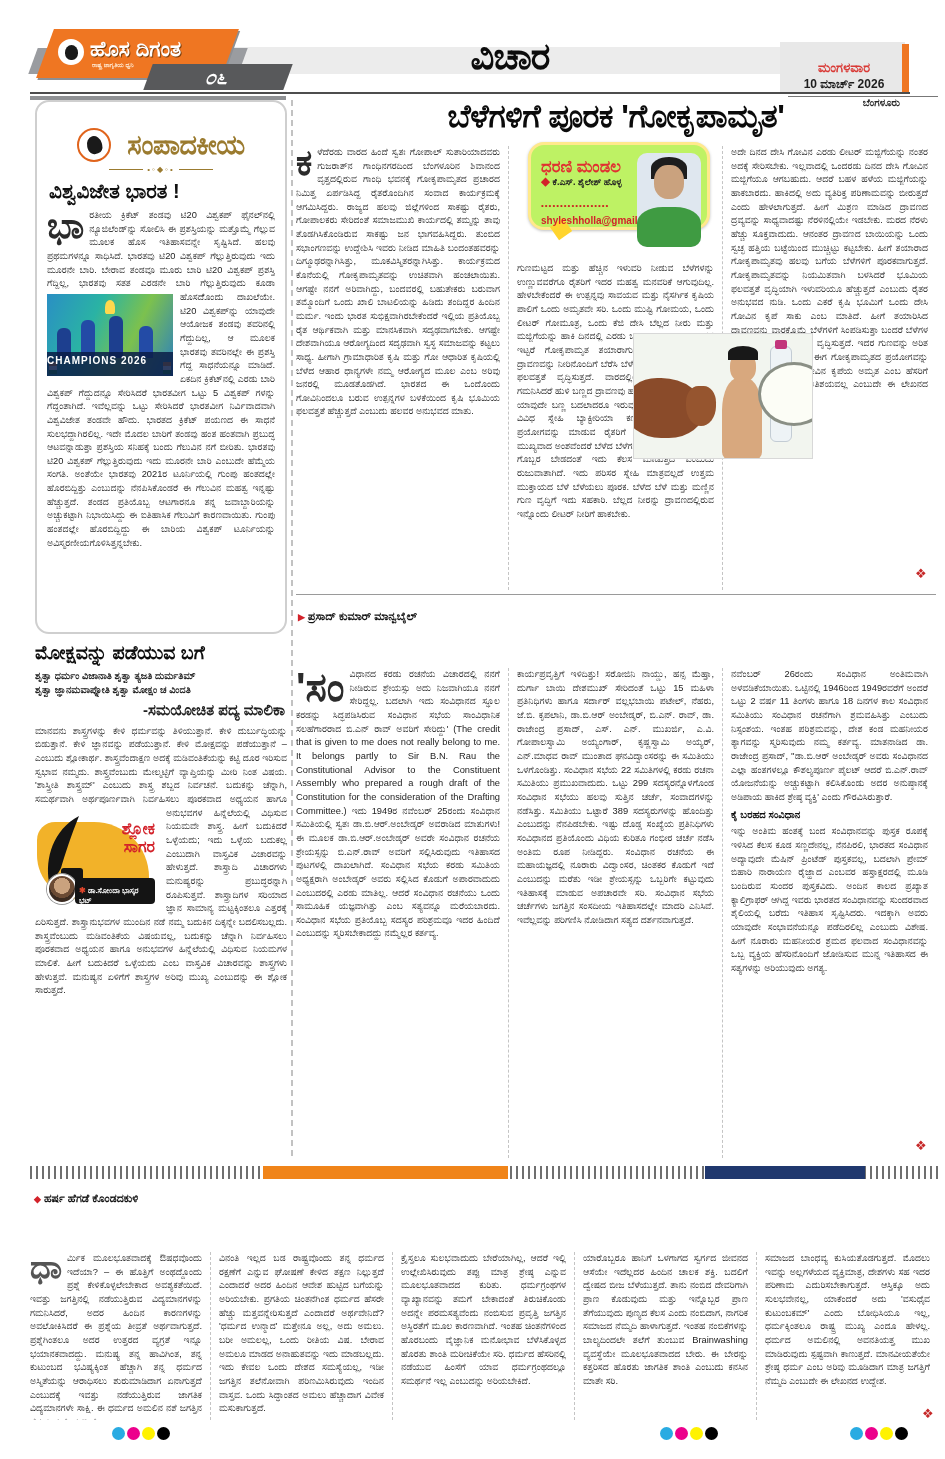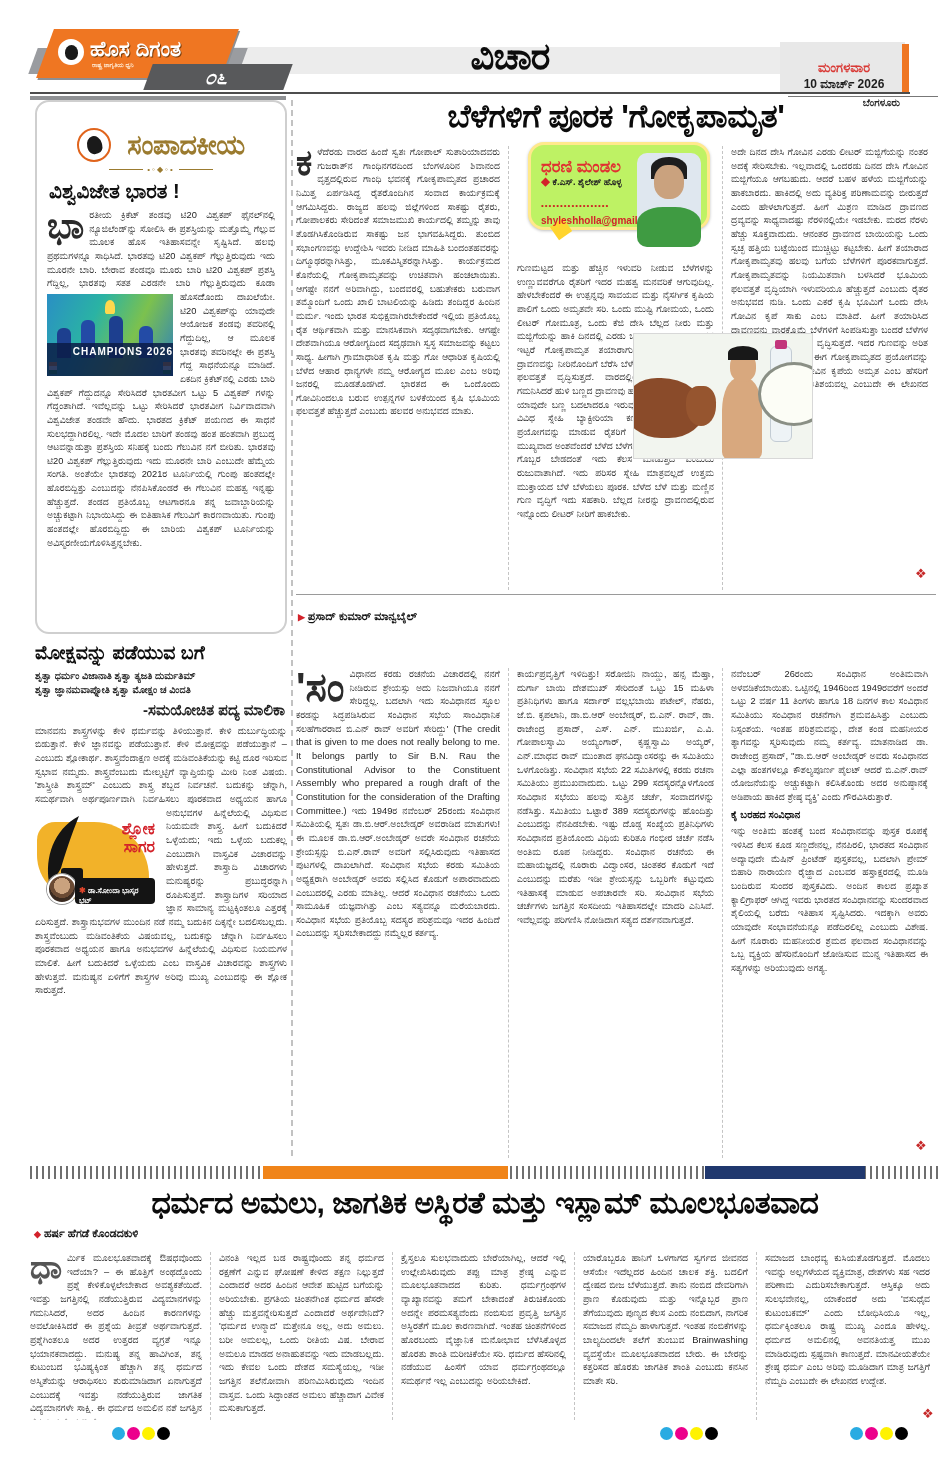--- a/index.html
+++ b/index.html
@@ -39,21 +39,21 @@
   .ed-art-title{font-size:20px;font-weight:800;color:#101010;margin:4px 0 6px 2px;}
   .bodytext{font-size:9.3px;line-height:1.47;text-align:justify;color:#1d1d1d;overflow:hidden;}
   .dropcap{float:left;font-size:36px;line-height:0.85;font-weight:800;color:#2b2b2b;padding:2px 5px 0 0;}
   .cricket{float:left;width:126px;height:82px;margin:3px 7px 2px 0;position:relative;background:linear-gradient(115deg,#2a8fc4 0%,#2ab3a4 35%,#7cc14e 65%,#2b7fc0 100%);overflow:hidden;}
   .cricket .p1,.cricket .p2,.cricket .p3,.cricket .p4{position:absolute;bottom:18px;width:14px;height:34px;background:#1d3f8f;border-radius:6px 6px 0 0;}
   .cricket .p1{left:10px;height:30px;}
   .cricket .p2{left:34px;height:38px;background:#234ba6;}
   .cricket .p3{left:62px;height:42px;}
   .cricket .p4{left:92px;height:32px;background:#234ba6;}
   .cricket .trophy{position:absolute;left:58px;top:6px;width:10px;height:14px;background:#ffd84d;border-radius:50% 50% 20% 20%;}
-  .cricket .cap{position:absolute;left:0;bottom:0;width:100%;height:33px;background:rgba(10,28,70,.85);color:#fff;font-size:10px;font-weight:800;text-align:right;line-height:17px;letter-spacing:1px;}
+  .cricket .cap{position:absolute;left:0;bottom:0;width:100%;height:24px;background:rgba(10,28,70,.85);color:#fff;font-size:10px;font-weight:800;text-align:left;line-height:17px;letter-spacing:1px;}
   .cricket .flagL{position:absolute;left:2px;bottom:2px;width:8px;height:12px;background:linear-gradient(#ff9a33 33%,#fff 33% 66%,#1d9a3f 66%);}
   .cricket .flagR{position:absolute;right:2px;bottom:2px;width:8px;height:12px;background:linear-gradient(#ff9a33 33%,#fff 33% 66%,#1d9a3f 66%);}
 
   
   .moksha{position:absolute;left:35px;top:642px;width:252px;height:514px;overflow:hidden;}
   .mk-title{font-size:19px;font-weight:800;color:#0e0e0e;margin-bottom:5px;}
   .mk-verse{font-size:9.6px;font-weight:800;color:#222;line-height:1.5;}
   .mk-attrib{font-size:15px;font-weight:800;color:#222;text-align:right;margin:3px 2px 6px 0;}
   .shloka-logo{float:left;width:124px;height:102px;margin:3px 7px 2px 0;position:relative;background:#fff;}
   .shloka-logo .yellow{position:absolute;left:2px;top:12px;width:112px;height:78px;background:#f2b229;border-radius:18px 55px 20px 45px;}
@@ -275,21 +275,20 @@
     </div>
       </div>
   </div>
   <div class="endmark" style="left:915px;top:1138px;">❖</div>
 
   <div class="barcode"></div>
   <div class="bar-orange"></div>
   <div class="bar-navy"></div>
 
   <div style="position:absolute;left:30px;top:1186px;width:910px;">
-    <div class="headline" style="font-size:30px;">ಧರ್ಮದ ಅಮಲು, ಜಾಗತಿಕ ಅಸ್ಥಿರತೆ ಮತ್ತು ಇಸ್ಲಾಮ್ ಮೂಲಭೂತವಾದ</div>
     <div class="byline" style="margin:6px 0 2px 4px;">
       <span class="arrow">◆</span>
       <span>ಹರ್ಷ ಹೆಗಡೆ ಕೊಂಡದಕುಳಿ</span>
     </div>
   </div>
   <div class="cols" style="left:30px;top:1252px;width:910px;height:168px;">
     <div class="col" style="width:180px;">
         <div class="bodytext" style="height:168px;">
       <span class="dropcap" style="font-size:32px;color:#555;">ಧಾ</span>
       <span>ರ್ಮಿಕ ಮೂಲಭೂತವಾದಕ್ಕೆ ಔಷಧವೊಂದು ಇದೆಯಾ? – ಈ ಹೊತ್ತಿಗೆ ಅಂಥದ್ದೊಂದು ಪ್ರಶ್ನೆ ಕೇಳಿಕೊಳ್ಳಲೇಬೇಕಾದ ಅವಶ್ಯಕತೆಯಿದೆ. ಇವತ್ತು ಜಗತ್ತಿನಲ್ಲಿ ನಡೆಯುತ್ತಿರುವ ವಿದ್ಯಮಾನಗಳನ್ನು ಗಮನಿಸಿದರೆ, ಅದರ ಹಿಂದಿನ ಕಾರಣಗಳನ್ನು ಅವಲೋಕಿಸಿದರೆ ಈ ಪ್ರಶ್ನೆಯ ತೀವ್ರತೆ ಅರ್ಥವಾಗುತ್ತದೆ. ಪ್ರಶ್ನೆಗಿಂತಲೂ ಅದರ ಉತ್ತರದ ವ್ಯಗ್ರತೆ ಇನ್ನೂ ಭಯಾನಕವಾದದ್ದು. ಮನುಷ್ಯ ತನ್ನ ಹಾವಿಗಿಂತ, ತನ್ನ ಕುಟುಂಬದ ಭವಿಷ್ಯಕ್ಕಿಂತ ಹೆಚ್ಚಾಗಿ ತನ್ನ ಧರ್ಮದ ಅಸ್ಮಿತೆಯನ್ನು ಆರಾಧಿಸಲು ಶುರುಮಾಡಿದಾಗ ಏನಾಗುತ್ತದೆ ಎಂಬುದಕ್ಕೆ ಇವತ್ತು ನಡೆಯುತ್ತಿರುವ ಜಾಗತಿಕ ವಿದ್ಯಮಾನಗಳೇ ಸಾಕ್ಷಿ. ಈ ಧರ್ಮದ ಅಮಲಿನ ನಶೆ ಜಗತ್ತಿನ ನೆಮ್ಮದಿಯನ್ನೇ ಕದಡಿದೆ.</span>

